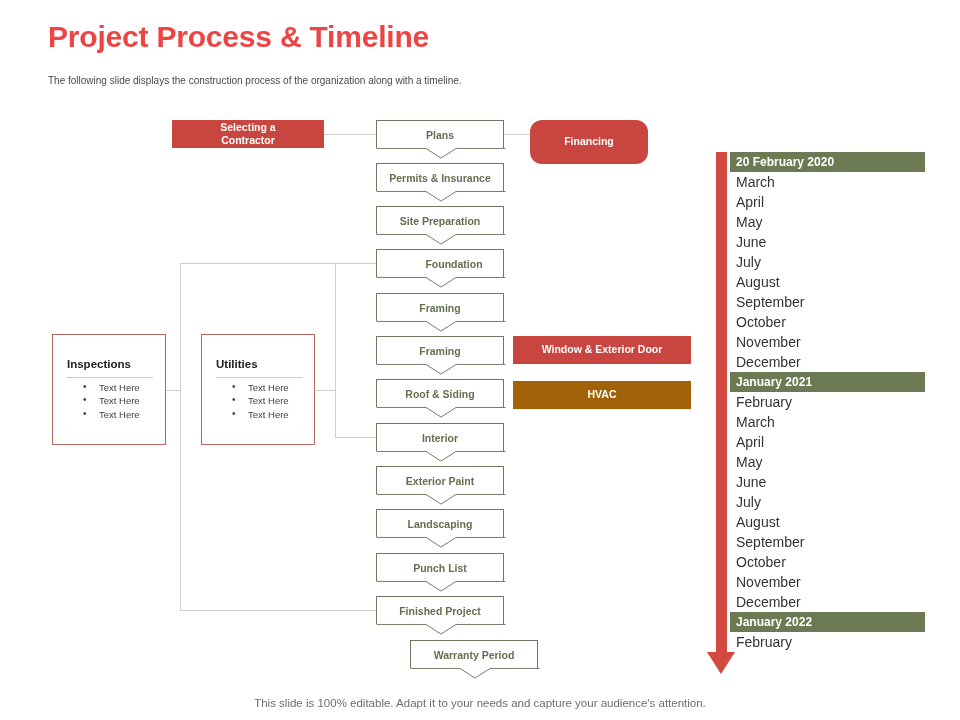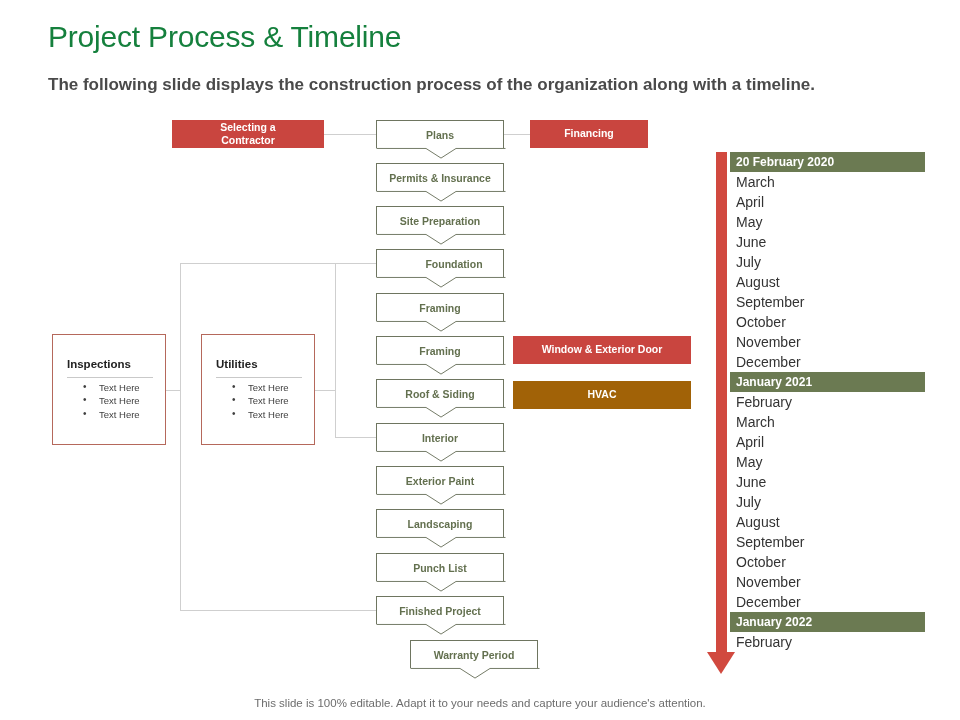--- a/index.html
+++ b/index.html
@@ -12,30 +12,30 @@
     position: relative;
     font-family: "Liberation Sans", sans-serif;
     overflow: hidden;
   }
 
   
   #slide-title {
     position: absolute;
     left: 48px; top: 20px;
     font-size: 30px;
-    font-weight: normal;
-    color: #15803d;
+    font-weight: bold;
+    color: #ef4444;
     letter-spacing: -0.2px;
     white-space: nowrap;
   }
   #slide-subtitle {
     position: absolute;
     left: 48px; top: 75px;
-    font-size: 17px;
-    font-weight: bold;
+    font-size: 10px;
+    font-weight: normal;
     color: #4a4a4a;
     white-space: nowrap;
   }
   #slide-footer {
     position: absolute;
     left: 0; right: 0; top: 697px;
     text-align: center;
     font-size: 11.5px;
     color: #6d6d6d;
   }
@@ -274,21 +274,21 @@
         <svg class="tail" viewBox="0 0 130 12" preserveAspectRatio="none">
           <path d="M0.5,0.5 L50,0.5 L65,11 L80,0.5 L129.5,0.5" fill="none" stroke="#6e7560" stroke-width="1"></path>
         </svg>
       </div>
     </div>
   <div>
       <div class="red-box" style="left: 172px; top: 120px; width: 152px; height: 28px; background: rgb(201, 69, 63);">
         <span style="white-space: pre-line;">Selecting a
 Contractor</span>
       </div>
-      <div class="red-box" style="left: 530px; top: 120px; width: 118px; height: 28px; background: rgb(201, 69, 63);">
+      <div class="red-box" style="left: 530px; top: 120px; width: 118px; height: 44px; background: rgb(201, 69, 63); border-radius: 12px;">
         <span style="white-space: pre-line;">Financing</span>
       </div>
       <div class="red-box" style="left: 513px; top: 336px; width: 178px; height: 28px; background: rgb(201, 69, 63);">
         <span style="white-space: pre-line;">Window &amp; Exterior Door</span>
       </div>
       <div class="red-box" style="left: 513px; top: 381px; width: 178px; height: 28px; background: #a16207;">
         <span style="white-space: pre-line;">HVAC</span>
       </div>
     </div>
   <div>

